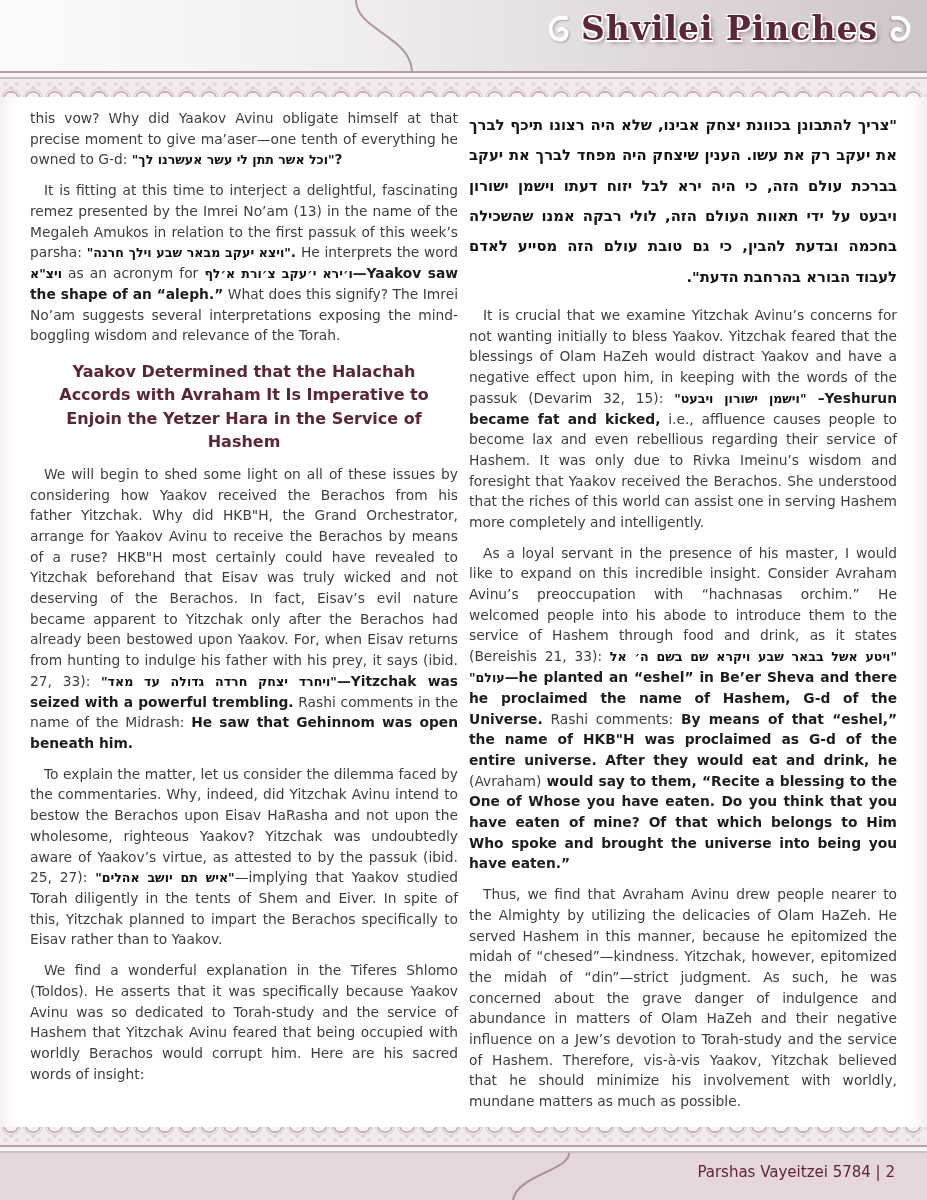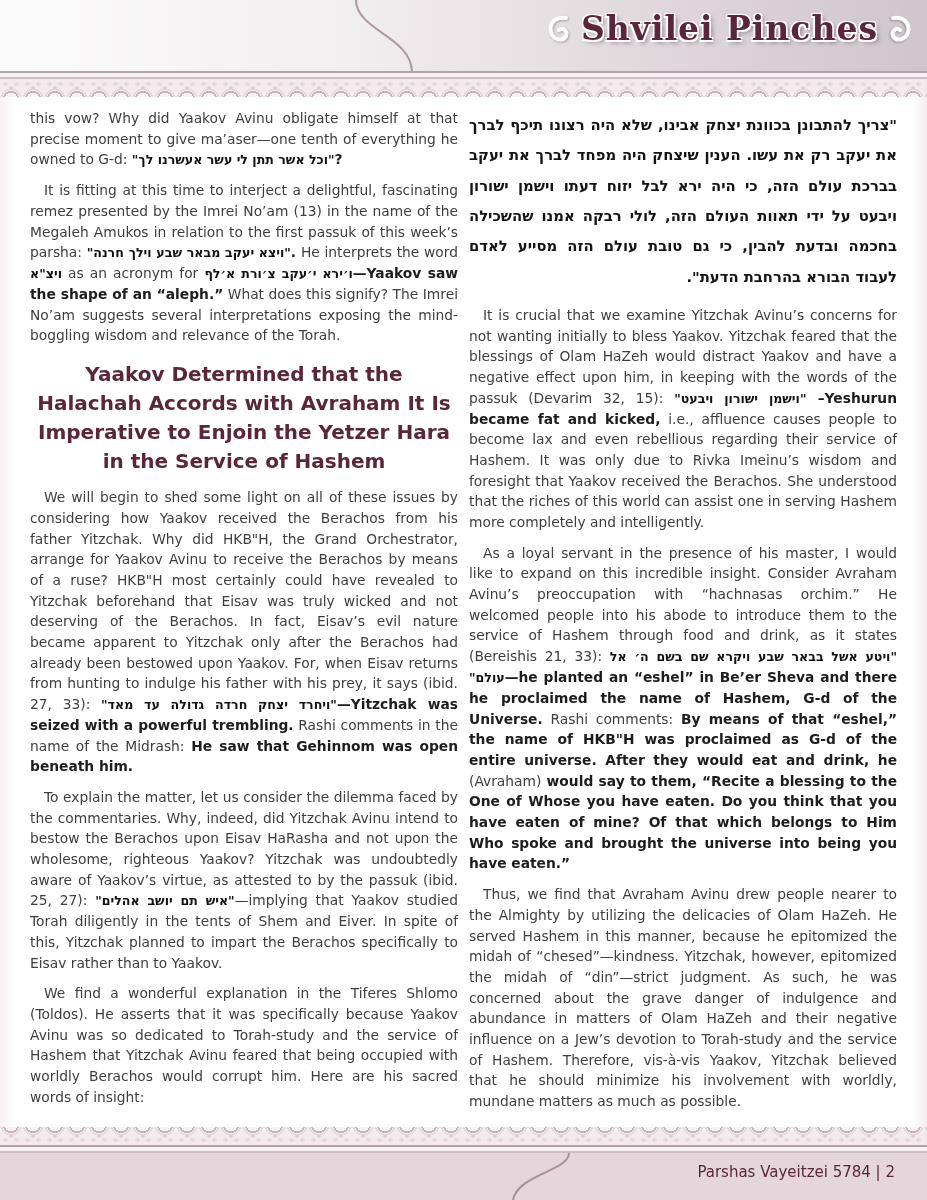--- a/index.html
+++ b/index.html
@@ -50,21 +50,21 @@
   .column{flex:1 1 0;min-width:0;}
   .para{
     margin:0 0 10px 0;text-align:justify;text-indent:14px;
     font-size:13.8px;line-height:1.5;color:var(--body-text,#3e3e3e);
   }
   .para.no-indent{text-indent:0;}
   .para .bold{font-weight:bold;color:#1d1d1d;}
   .para .heb{font-size:12.6px;color:#121212;}
   .section-heading{
     margin:14px 6px 11px 6px;text-align:center;
-    font-size:20px;font-weight:bold;line-height:1.45;color:var(--accent,#5b2639);
+    font-size:16px;font-weight:bold;line-height:1.45;color:var(--accent,#5b2639);
   }
   .hebrew-quote{
     margin:2px 0 13px 0;text-align:justify;direction:rtl;
     font-weight:bold;font-size:14.8px;line-height:2.05;color:#141414;
   }
 
   
   .page-footer{height:47px;flex:0 0 auto;position:relative;background:var(--footer-bg,#e4d6db);}
   .footer-curve{position:absolute;left:505px;top:0;}
   .footer-label{

